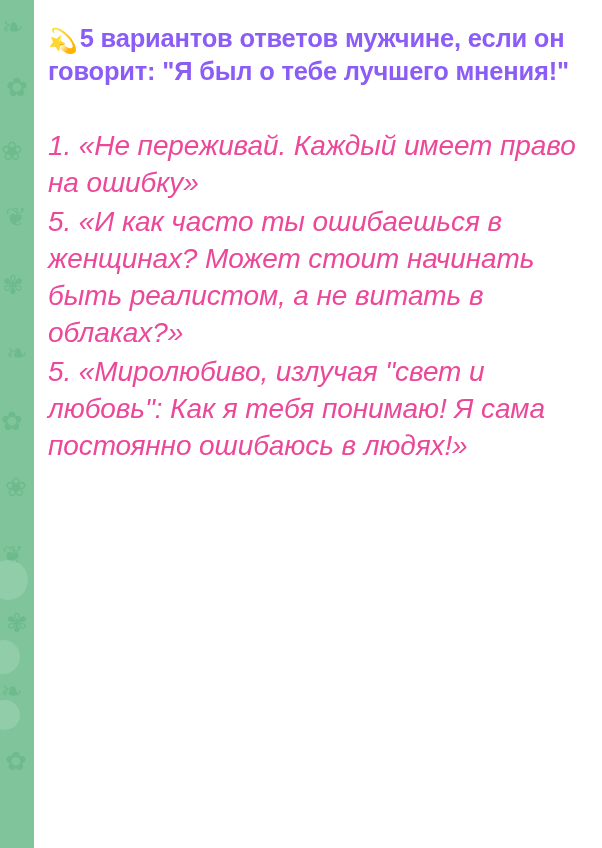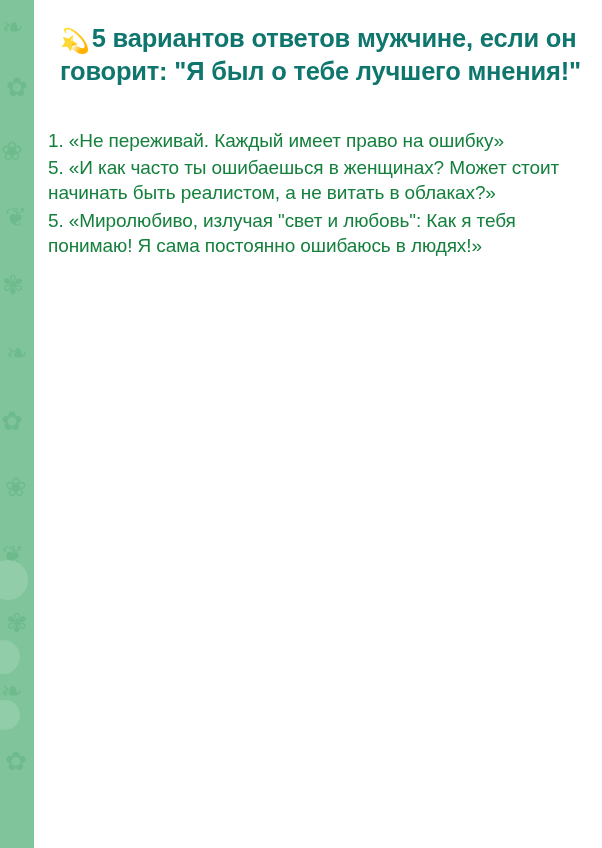--- a/index.html
+++ b/index.html
@@ -50,44 +50,45 @@
     top: 0;
     right: 0;
     bottom: 0;
     padding: 22px 16px 0 14px;
     box-sizing: border-box;
   }
   .title {
     font-size: 25.5px;
     font-weight: bold;
     line-height: 1.3;
-    color: #0f766e;
+    color: #8b5cf6;
     letter-spacing: -0.2px;
-    margin: 0 0 10px 12px;
+    margin: 0 0 10px 0;
   }
   .title-emoji {
     display: inline-block;
     transform: translateY(2px);
     margin-right: 2px;
     font-size: 24px;
   }
   .spacer {
     height: 30px;
   }
   .list {
     margin: 0;
     padding: 0;
     list-style: none;
   }
   .list li {
-    font-size: 19px;
+    font-size: 28px;
     line-height: 1.32;
-    color: #15803d;
+    color: #ec4899;
     margin: 0 0 2px 0;
     letter-spacing: -0.1px;
+    font-style: italic;
   }
 </style>
 </head>
 <body>
 
 <div class="page">
 
   <div class="left-strip">
     <span class="leaf" style="left:2px; top:14px;">❧</span>
     <span class="leaf" style="left:6px; top:74px;">✿</span>

